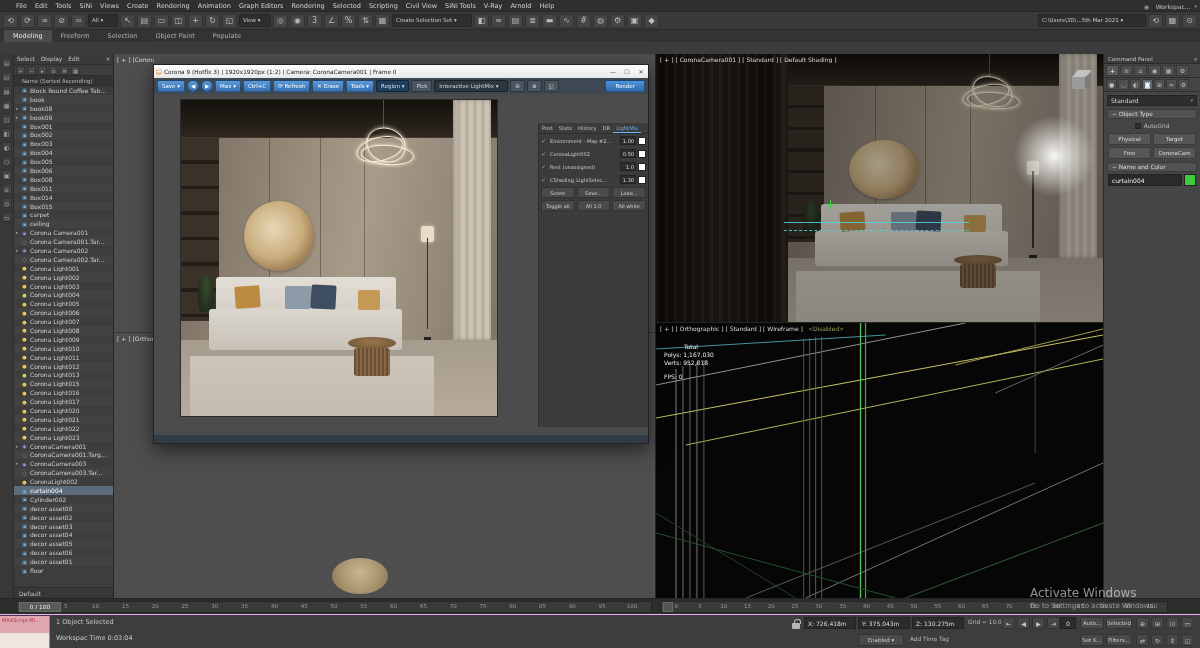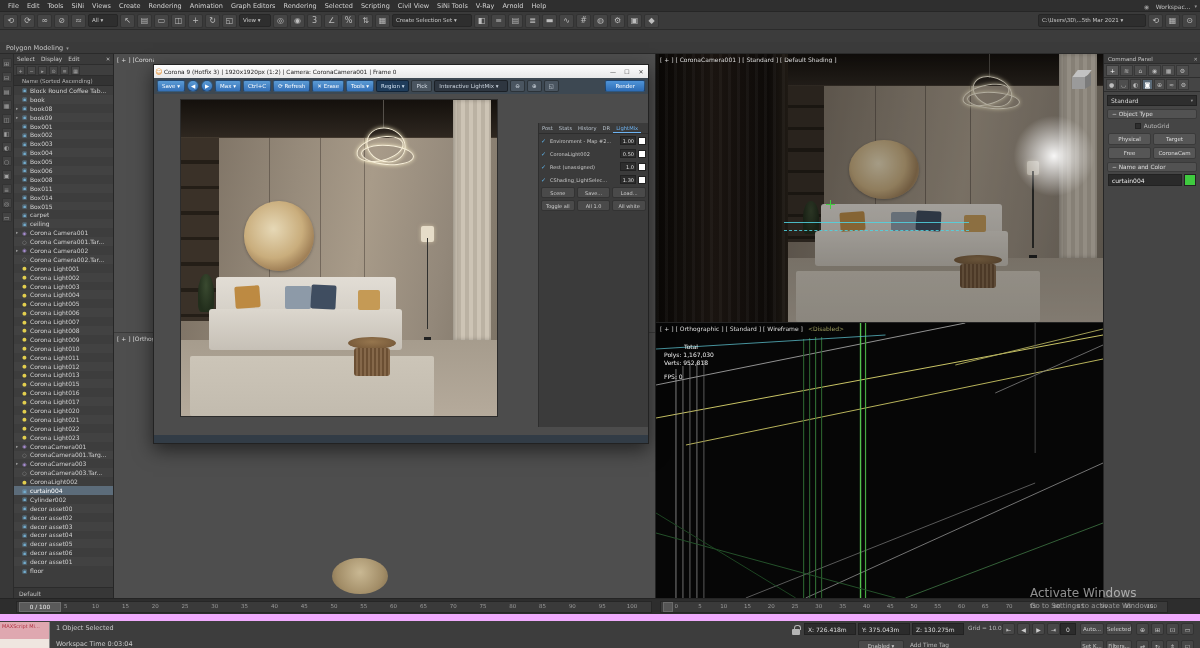--- a/index.html
+++ b/index.html
@@ -1,21 +1,21 @@
 <!DOCTYPE html>
 <html><head>
 <meta charset="utf-8">
 <style>
 *{margin:0;padding:0;box-sizing:border-box;font-family:"DejaVu Sans",sans-serif;}
 html,body{width:1200px;height:648px;overflow:hidden;background:#2b2b2b;}
 #app{position:relative;width:1200px;height:648px;background:#3c3c3c;color:#ccc;font-size:7px;overflow:hidden;}
 
 
 #menubar{position:absolute;left:0;top:0;width:1200px;height:12px;background:#2f2f2f;border-bottom:1px solid #262626;display:flex;align-items:center;}
-#menu-items{display:flex;align-items:flex-end;padding-left:4px;}
+#menu-items{display:flex;align-items:flex-end;padding-left:4px;margin-left:8px;}
 .mi{padding:0 4px;font-size:6.5px;color:#d2d2d2;white-space:nowrap;}
 #menu-right{position:absolute;right:3px;top:0;height:12px;display:flex;align-items:center;gap:4px;}
 .mr-icon{width:10px;text-align:center;color:#9a9a9a;font-size:6px;}
 #ws-label{font-size:6px;color:#c0c0c0;}
 
 
 #toolbar{position:absolute;left:0;top:12px;width:1200px;height:18px;background:#3a3a3a;border-bottom:1px solid #2b2b2b;display:flex;align-items:center;padding:0 3px;gap:2px;}
 .ticon{width:15px;height:14px;background:#454545;border:1px solid #333;color:#bdbdbd;font-size:8px;line-height:12px;text-align:center;border-radius:2px;overflow:hidden;}
 .tbtn{height:13px;background:#2e2e2e;border:1px solid #262626;color:#c8c8c8;font-size:5.5px;line-height:11px;padding:0 3px;border-radius:2px;white-space:nowrap;overflow:hidden;}
 
@@ -138,21 +138,21 @@
 
 #timeline{position:absolute;left:0;top:598px;width:1200px;height:16px;background:#2d2d2d;border-top:1px solid #242424;}
 .ruler{position:absolute;top:2px;height:12px;background:#3a3a3a;border:1px solid #262626;}
 #ruler-left{left:16px;width:636px;}
 #ruler-right{left:660px;width:508px;}
 .tick{position:absolute;top:1px;transform:translateX(-50%);font-size:5.5px;color:#9a9a9a;}
 #tl-slider{position:absolute;left:2px;top:0;width:42px;height:10px;background:#5a5a5a;border:1px solid #6e6e6e;font-size:5.8px;color:#eee;text-align:center;line-height:9px;z-index:3;}
 #tl-handle-r{position:absolute;left:2px;top:0;width:10px;height:10px;background:#555;border:1px solid #6a6a6a;z-index:3;}
 
 
-#statusbar{position:absolute;left:0;top:614px;width:1200px;height:34px;background:#3d3d3d;border-top:7px solid #f0abfc;font-size:6.5px;}
+#statusbar{position:absolute;left:0;top:614px;width:1200px;height:34px;background:#3d3d3d;border-top:1px solid #f0abfc;font-size:6.5px;}
 #listener{position:absolute;left:0;top:1px;width:50px;height:32px;border-right:1px solid #8a8a8a;}
 #listener .rec{height:17px;background:#dfa8b0;color:#b03040;font-size:5px;padding:1px 2px;overflow:hidden;}
 #listener .lis{height:15px;background:#efe6e0;}
 #st-selected{position:absolute;left:56px;top:3px;color:#c8c8c8;}
 #st-rendertime{position:absolute;left:56px;top:19px;color:#c8c8c8;}
 .lock{position:absolute;left:792px;top:8px;width:8px;height:6px;background:#b5b5b5;border-radius:1px;}
 .lock:before{content:"";position:absolute;top:-4px;left:1.5px;width:5px;height:4px;border:1.2px solid #b5b5b5;border-bottom:none;border-radius:3px 3px 0 0;}
 .cfield{position:absolute;top:2px;height:12px;width:52px;background:#2c2c2c;border:1px solid #222;color:#ddd;font-size:6px;line-height:11px;padding-left:3px;white-space:nowrap;overflow:hidden;}
 #cx{left:804px;}#cy{left:858px;}#cz{left:912px;}
 #st-grid{position:absolute;left:968px;top:4px;font-size:5.8px;color:#bbb;white-space:nowrap;}
@@ -275,24 +275,29 @@
         <div class="ticon">⚙</div>
         <div class="ticon">▣</div>
         <div class="ticon">◆</div>
         <div class="tbtn" style="width: 108px; margin-left: auto;">C:\Users\3D\...5th Mar 2021 ▾</div>
         <div class="ticon">⟲</div>
         <div class="ticon">▦</div>
         <div class="ticon">⊙</div>
       </div>
   </div>
 
-  <div id="polyrow">
-    <span id="polygon-label">Polygon Modeling</span>
-    <span class="caret">▾</span>
-  </div>
+  <div id="ribbon">
+      <div id="ribbon-tabs" style="display:flex;">
+        <div class="rtab active">Modeling</div>
+        <div class="rtab">Freeform</div>
+        <div class="rtab">Selection</div>
+        <div class="rtab">Object Paint</div>
+        <div class="rtab">Populate</div>
+      </div>
+    </div>
 
   <div id="xstrip">
       <div id="strip-icons" style="display:flex;flex-direction:column;gap:4px;align-items:center;">
         <div class="sicon">⊞</div>
         <div class="sicon">⊟</div>
         <div class="sicon">▤</div>
         <div class="sicon">▦</div>
         <div class="sicon">◫</div>
         <div class="sicon">◧</div>
         <div class="sicon">◐</div>

